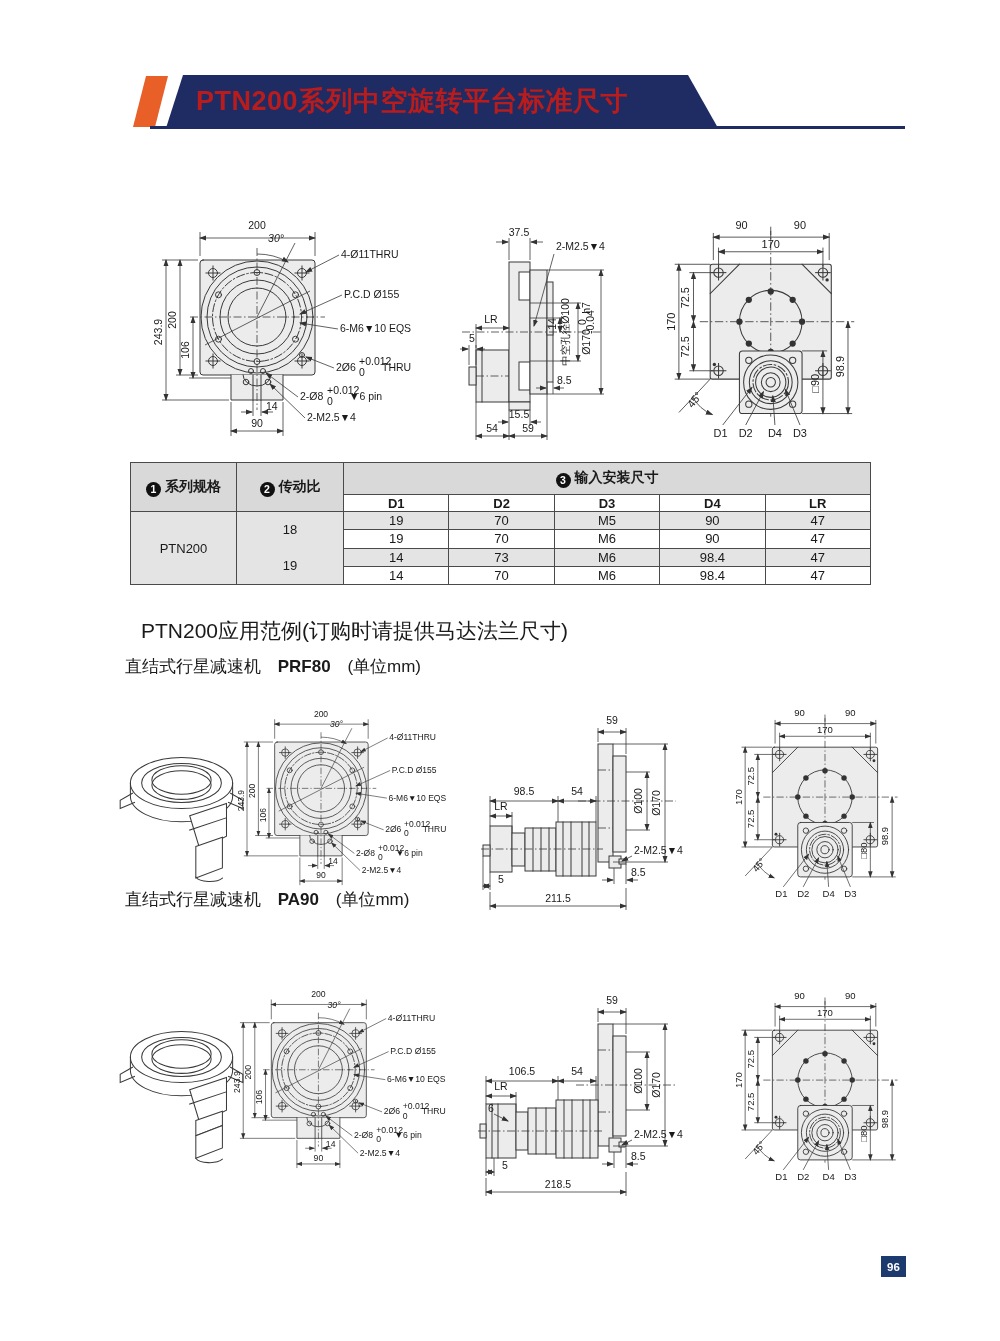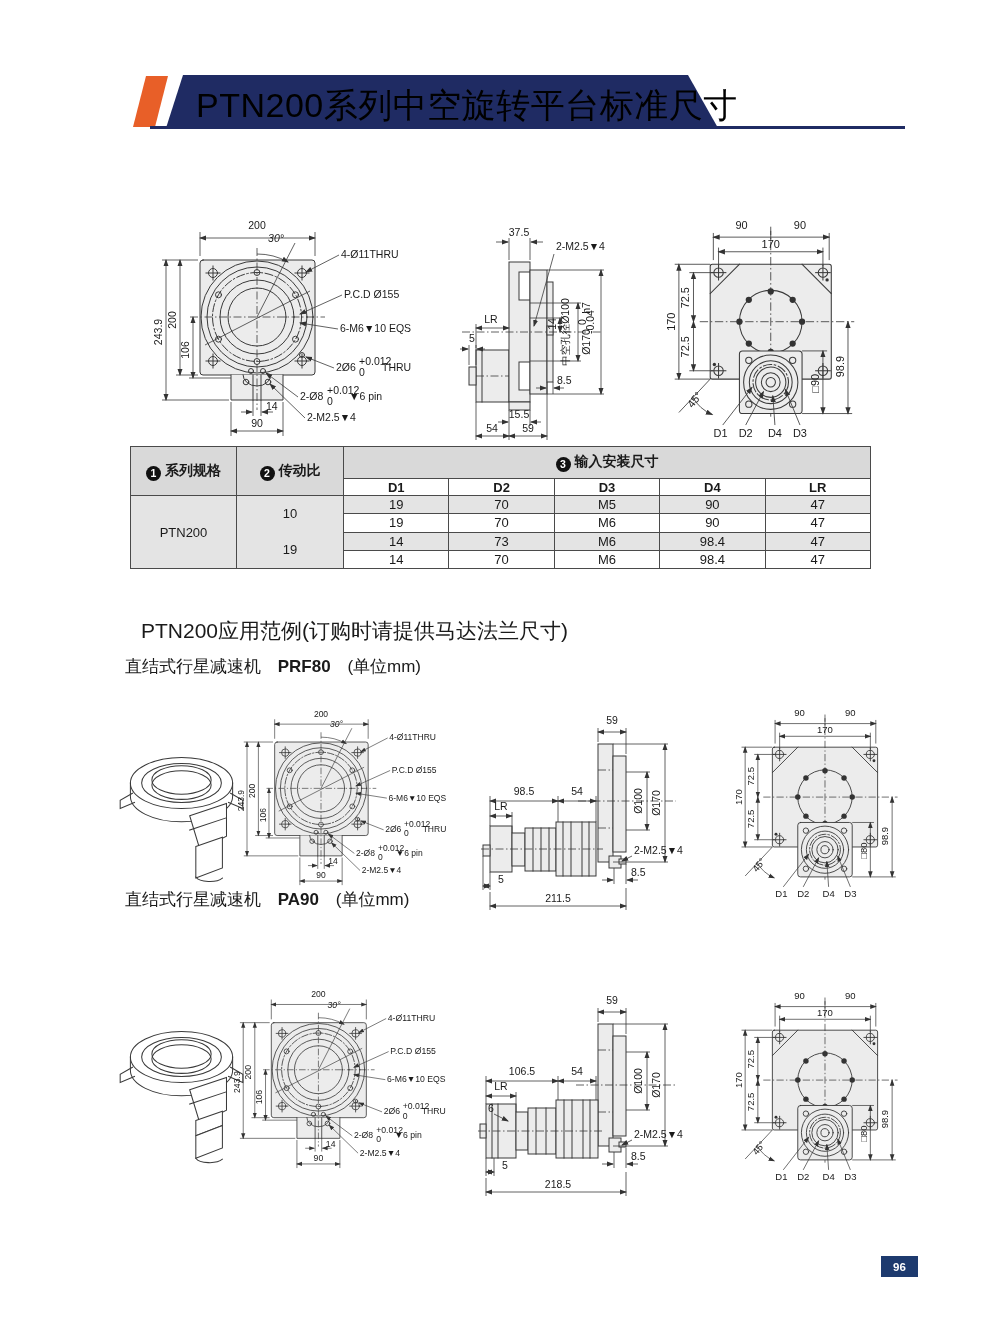--- a/index.html
+++ b/index.html
@@ -2,45 +2,45 @@
 <html><head>
 <meta charset="utf-8">
 <style>
   *{margin:0;padding:0;box-sizing:border-box}
   html,body{width:1000px;height:1341px;background:#fff;font-family:"Liberation Sans",sans-serif;position:relative;overflow:hidden;color:#1a1a1a}
   .abs{position:absolute}
   
   .banner-orange{left:133px;top:76px;width:35px;height:51px;background:#e85f28;clip-path:polygon(13px 0,35px 0,22px 100%,0 100%)}
   .banner-navy{left:166px;top:75px;width:580px;height:53px;background:#1f2b63;clip-path:polygon(17px 0,522px 0,552px 100%,0 100%)}
   .banner-line{left:150px;top:126px;width:755px;height:3px;background:#1f2b63}
-  .banner-title{left:196px;top:83px;font-size:34px;font-weight:normal;color:#000000;letter-spacing:.5px;white-space:nowrap}
+  .banner-title{left:196px;top:83px;font-size:27px;font-weight:bold;color:#b91c1c;letter-spacing:.5px;white-space:nowrap}
   
   .app-h{left:141px;top:617px;font-size:21px;color:#1a1a1a}
   .sub-h{left:125px;font-size:17px;color:#1a1a1a}
   .sub-h b{margin:0 12px}
   
-  .spec-table{position:absolute;left:130px;top:446px;width:741px;border-collapse:collapse;table-layout:fixed}
+  .spec-table{position:absolute;left:130px;top:462px;width:741px;border-collapse:collapse;table-layout:fixed}
   .spec-table th,.spec-table td{border:1px solid #4a4a4a;text-align:center;vertical-align:middle;padding:0;font-weight:normal}
   .spec-table thead tr.h1 th{background:#d9d9d9;height:32px;font-size:14px;font-weight:bold}
   .spec-table thead tr.h2 th{background:#fff;height:17px;font-size:13px;font-weight:bold}
   .spec-table tbody td{height:17px;font-size:13px}
   .spec-table tbody tr.g td{background:#e4e4e4}
   .spec-table tbody td.w{background:#fff;font-size:13px}
   .spec-table td.w div{line-height:36px}
   .nb{display:inline-block;width:15px;height:15px;border-radius:50%;background:#111;color:#fff;font-size:10.5px;line-height:15px;text-align:center;margin-right:4px;vertical-align:-2px;font-weight:bold}
   
   svg text{font-family:"Liberation Sans",sans-serif;fill:#1a1a1a}
   .dv text{font-size:10.5px}
   .s{stroke:#3a3a3a;stroke-width:1;fill:none;stroke-linecap:square}
   .f{fill:#ececec}
   .fw{fill:#fff}
   .cl{stroke-dasharray:8 2.5 1.5 2.5}
   .d{stroke:#3a3a3a;stroke-width:.8;fill:none}
   .dk{fill:#333;stroke:none}
-  .pageno{left:881px;top:1256px;width:37px;height:21px;background:#1d3a6e;color:#fff;font-size:11.5px;font-weight:bold;display:flex;align-items:center;justify-content:center}
+  .pageno{left:881px;top:1256px;width:25px;height:21px;background:#1d3a6e;color:#fff;font-size:11.5px;font-weight:bold;display:flex;align-items:center;justify-content:center}
 </style>
 </head>
 <body>
 
 <svg class="abs" width="0" height="0">
     <defs>
 <marker id="ar" viewBox="0 0 10 10" refX="8.5" refY="5" markerWidth="9" markerHeight="9" orient="auto-start-reverse">
 <path d="M0,1.5 L10,5 L0,8.5 z" fill="#333"></path>
       </marker>
 </defs>
@@ -315,21 +315,21 @@
    <th>D2</th>
    <th>D3</th>
    <th>D4</th>
    <th>LR</th>
   </tr>
  </thead>
  <tbody>
   <tr class="g">
    <td rowspan="4" class="w">PTN200</td>
    <td rowspan="4" class="w">
-     <div>10</div>
+     <div>18</div>
           <div>19</div>
    </td>
    <td>19</td>
         <td>70</td>
         <td>M5</td>
         <td>90</td>
         <td>47</td>
   </tr>
   <tr>
    <td>19</td>

